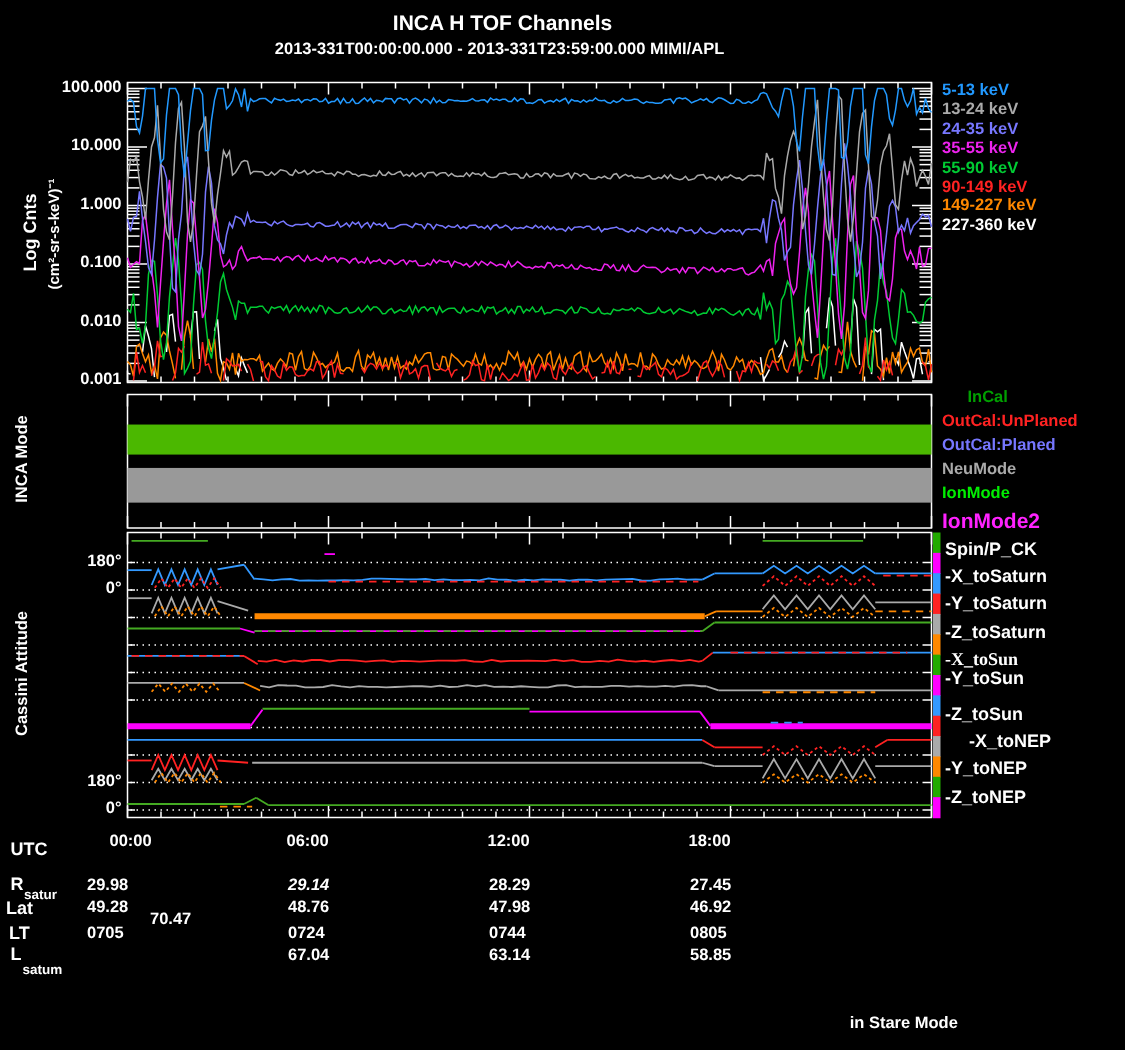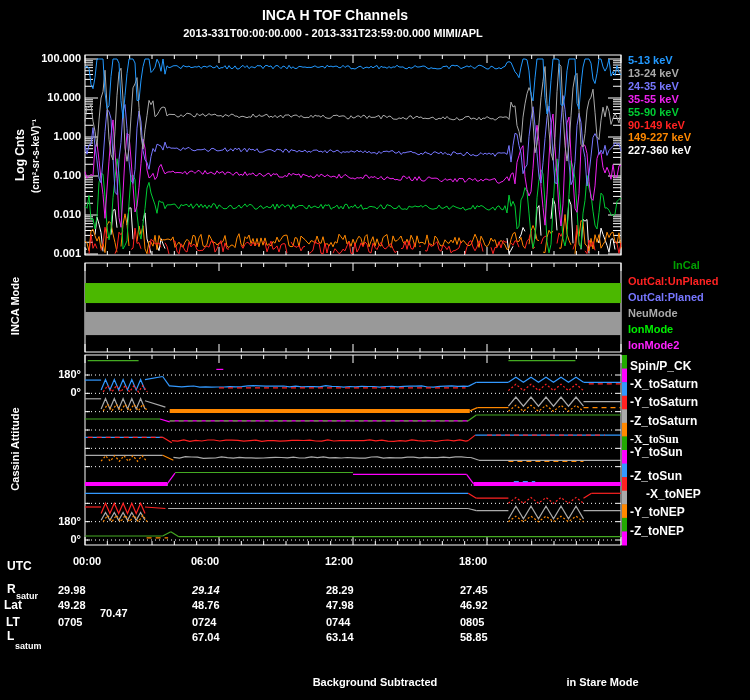--- a/index.html
+++ b/index.html
@@ -444,42 +444,41 @@
   <div class="abs b rot" style="left:-85px;top:443px;width:200px;font-size:11px;">Cassini Attitude</div>
 
   <div class="abs b" style="left:7px;top:559px;font-size:12px;">UTC</div>
   <div class="abs b" style="left:7px;top:582px;font-size:12px;">R</div>
   <div class="abs b" style="left:16px;top:591px;font-size:9px;">satur</div>
   <div class="abs b" style="left:4px;top:598px;font-size:12px;">Lat</div>
   <div class="abs b" style="left:6px;top:615px;font-size:12px;">LT</div>
   <div class="abs b" style="left:7px;top:629px;font-size:12px;">L</div>
   <div class="abs b" style="left:15px;top:641px;font-size:9px;">satum</div>
 
-  <div class="abs b" style="left:280px;top:676px;width:190px;text-align:center;font-size:11px;">Background Subtracted</div>
   <div class="abs b" style="left:540px;top:676px;width:125px;text-align:center;font-size:11px;">in Stare Mode</div>
 <div class="abs b" style="left: 10px; top: 52px; width: 71px; text-align: right; font-size: 11px;">100.000</div>
     <div class="abs b" style="left: 10px; top: 91px; width: 71px; text-align: right; font-size: 11px;">10.000</div>
     <div class="abs b" style="left: 10px; top: 130px; width: 71px; text-align: right; font-size: 11px;">1.000</div>
     <div class="abs b" style="left: 10px; top: 169px; width: 71px; text-align: right; font-size: 11px;">0.100</div>
     <div class="abs b" style="left: 10px; top: 208px; width: 71px; text-align: right; font-size: 11px;">0.010</div>
     <div class="abs b" style="left: 10px; top: 247px; width: 71px; text-align: right; font-size: 11px;">0.001</div>
     <div class="abs b" style="left: 628px; top: 54px; font-size: 11px; color: rgb(34, 153, 255);">5-13 keV</div>
     <div class="abs b" style="left: 628px; top: 66.9px; font-size: 11px; color: rgb(170, 170, 170);">13-24 keV</div>
     <div class="abs b" style="left: 628px; top: 79.8px; font-size: 11px; color: rgb(119, 119, 255);">24-35 keV</div>
     <div class="abs b" style="left: 628px; top: 92.7px; font-size: 11px; color: rgb(238, 34, 238);">35-55 keV</div>
     <div class="abs b" style="left: 628px; top: 105.6px; font-size: 11px; color: rgb(0, 204, 51);">55-90 keV</div>
     <div class="abs b" style="left: 628px; top: 118.5px; font-size: 11px; color: rgb(255, 34, 34);">90-149 keV</div>
     <div class="abs b" style="left: 628px; top: 131.4px; font-size: 11px; color: rgb(255, 136, 0);">149-227 keV</div>
     <div class="abs b" style="left: 628px; top: 144.3px; font-size: 11px; color: rgb(255, 255, 255);">227-360 keV</div>
-    <div class="abs b" style="left: 628px; top: 259px; font-size: 11px; color: rgb(0, 160, 0); padding-left: 45px;">InCal</div>
+    <div class="abs b" style="left: 600px; top: 259px; font-size: 11px; color: rgb(0, 160, 0); padding-left: 45px;">InCal</div>
     <div class="abs b" style="left: 628px; top: 275px; font-size: 11px; color: rgb(255, 34, 34);">OutCal:UnPlaned</div>
     <div class="abs b" style="left: 628px; top: 291px; font-size: 11px; color: rgb(119, 119, 255);">OutCal:Planed</div>
     <div class="abs b" style="left: 628px; top: 307px; font-size: 11px; color: rgb(170, 170, 170);">NeuMode</div>
     <div class="abs b" style="left: 628px; top: 323px; font-size: 11px; color: rgb(0, 238, 0);">IonMode</div>
-    <div class="abs b" style="left: 628px; top: 339px; font-size: 11px; color: rgb(255, 34, 255);">IonMode2</div>
+    <div class="abs b" style="left: 628px; top: 339px; font-size: 14px; color: rgb(255, 34, 255);">IonMode2</div>
     <div class="abs b" style="left: 10px; top: 368px; width: 71px; text-align: right; font-size: 11px;">180°</div>
     <div class="abs b" style="left: 10px; top: 386.333px; width: 71px; text-align: right; font-size: 11px;">0°</div>
     <div class="abs b" style="left: 10px; top: 514.667px; width: 71px; text-align: right; font-size: 11px;">180°</div>
     <div class="abs b" style="left: 10px; top: 533px; width: 71px; text-align: right; font-size: 11px;">0°</div>
     <div class="abs b" style="left: 630px; top: 358.5px; font-size: 12px;">Spin/P_CK</div>
     <div class="abs b" style="left: 630px; top: 376.85px; font-size: 12px;">-X_toSaturn</div>
     <div class="abs b" style="left: 630px; top: 395.2px; font-size: 12px;">-Y_toSaturn</div>
     <div class="abs b" style="left: 630px; top: 413.55px; font-size: 12px;">-Z_toSaturn</div>
     <div class="abs b" style="left: 630px; top: 431.9px; font-size: 12px; font-family: Liberation Serif, serif;">-X_toSun</div>
     <div class="abs b" style="left: 630px; top: 433px; font-size: 12px; margin-top: 12px;">-Y_toSun</div>

